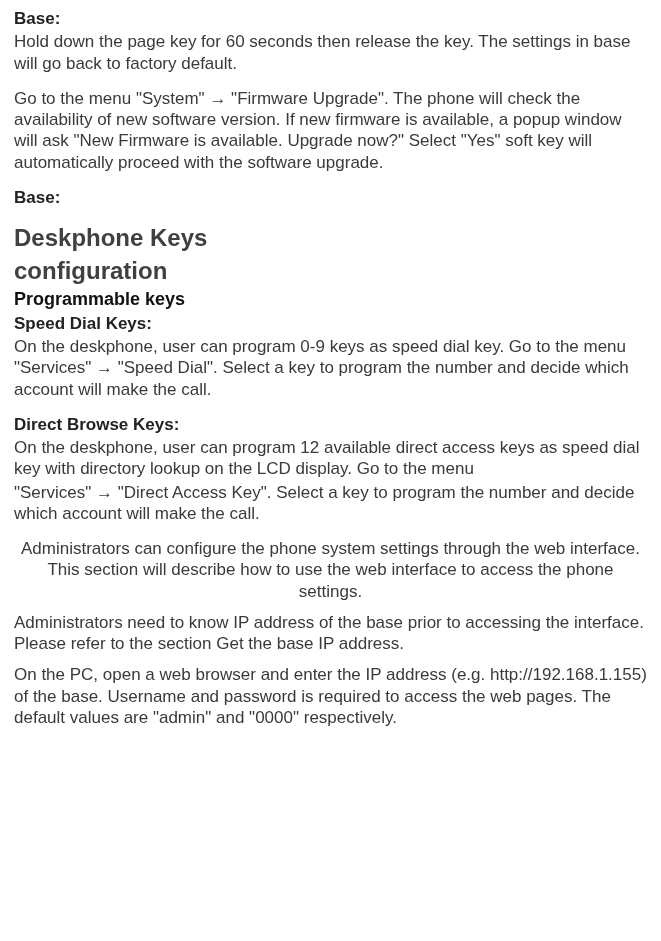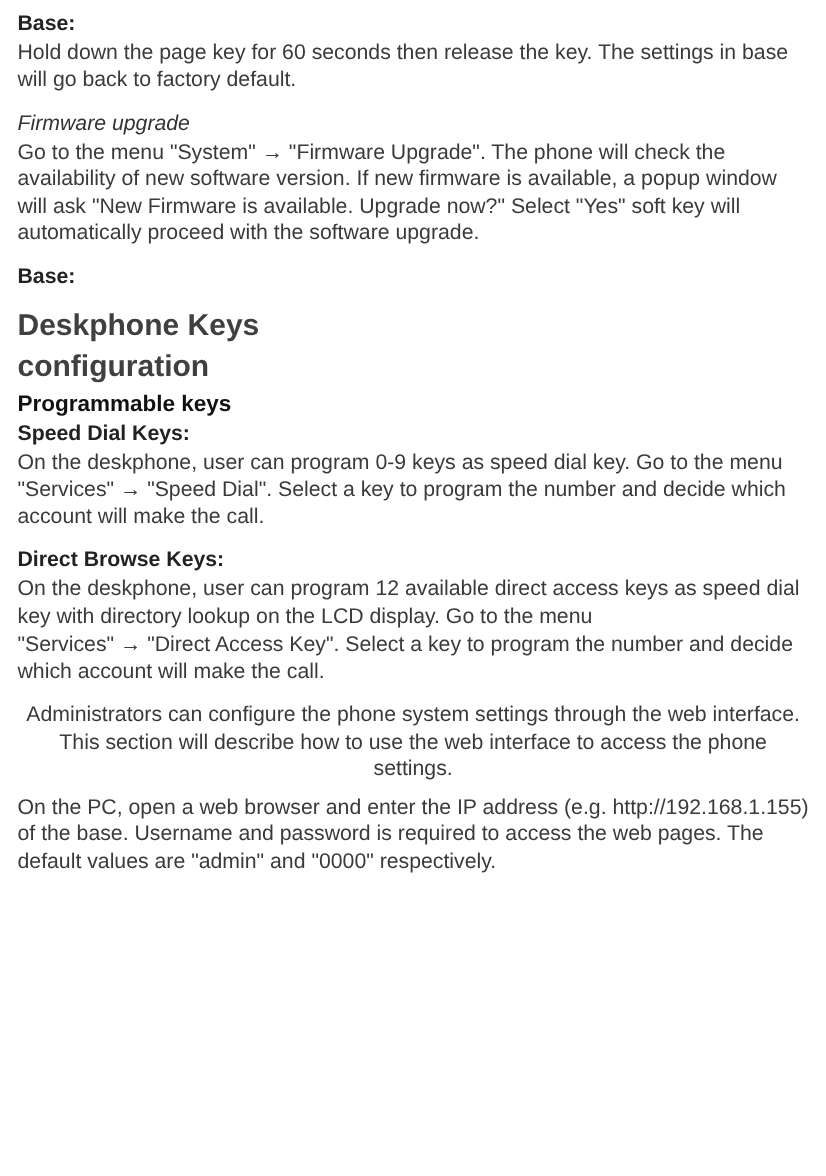--- a/index.html
+++ b/index.html
@@ -23,21 +23,20 @@
 </style>
 </head>
 <body>
 
 <div class="block">
   <div class="bold tight">Base:</div>
   <div>Hold down the page key for 60 seconds then release the key. The settings in base will go back to factory default.</div>
 </div>
 
 <div class="block">
-  <div class="italic tight">Firmware upgrade</div>
   <div>Go to the menu "System" → "Firmware Upgrade". The phone will check the availability of new software version. If new firmware is available, a popup window will ask "New Firmware is available. Upgrade now?" Select "Yes" soft key will automatically proceed with the software upgrade.</div>
 </div>
 
 <div class="block">
   <div class="bold tight">Base:</div>
 </div>
 
 <div class="block">
   <div class="h2 tight">Deskphone Keys</div>
   <div class="h2 tight">configuration</div>
@@ -47,14 +46,15 @@
 </div>
 
 <div class="block">
   <div class="bold tight">Direct Browse Keys:</div>
   <div class="tight">On the deskphone, user can program 12 available direct access keys as speed dial key with directory lookup on the LCD display. Go to the menu</div>
   <div>"Services" → "Direct Access Key". Select a key to program the number and decide which account will make the call.</div>
 </div>
 
 <div class="block" style="margin-bottom:0;">
   <div style="margin-bottom:10px;text-align:center;">Administrators can configure the phone system settings through the web interface. This section will describe how to use the web interface to access the phone settings.</div>
+  <div style="margin-bottom:10px;">Administrators need to know IP address of the base prior to accessing the interface. Please refer to the section Get the base IP address.</div>
   <div>On the PC, open a web browser and enter the IP address (e.g. http://192.168.1.155) of the base. Username and password is required to access the web pages. The default values are "admin" and "0000" respectively.</div>
 </div>
 
 </body></html>

